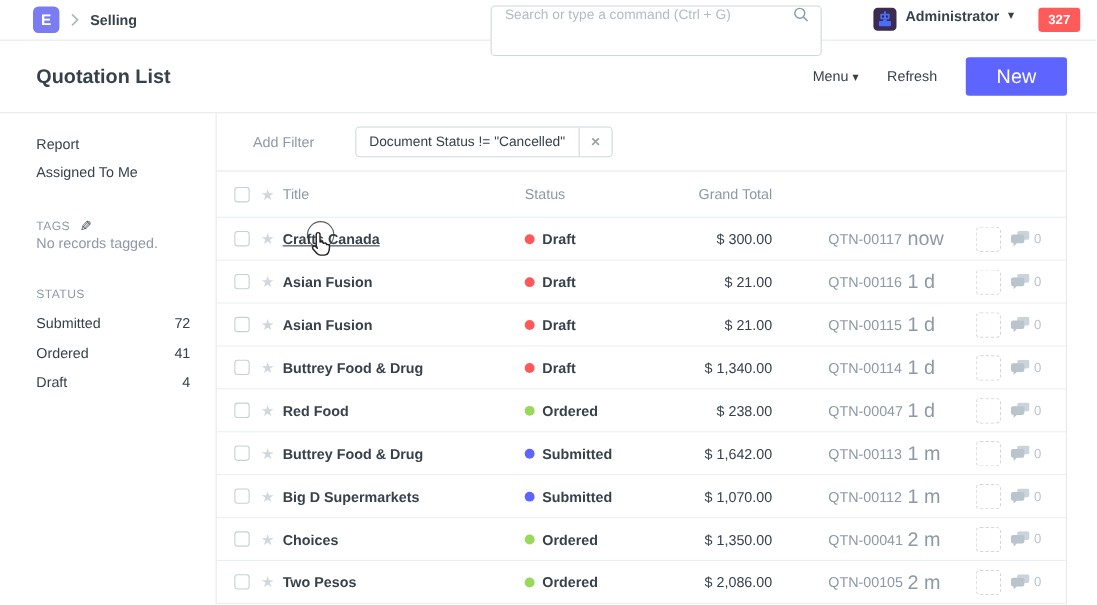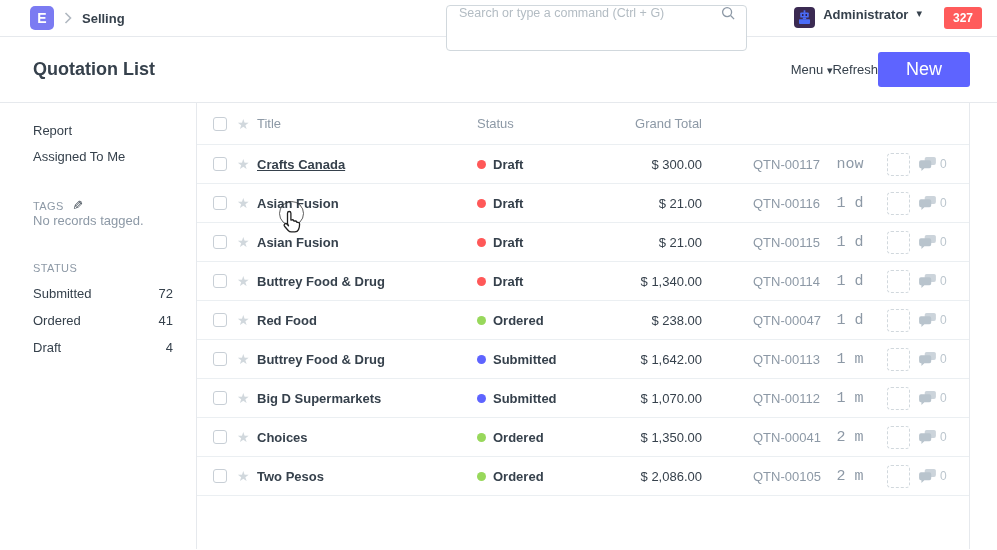--- a/index.html
+++ b/index.html
@@ -77,21 +77,21 @@
     cursor: pointer;
   }
   
   .page-head {
     height: 66px;
     border-bottom: 1px solid #e6e9ed;
     display: flex; align-items: center;
     padding: 0 27px 0 33px;
   }
   .page-title { font-size: 18px; font-weight: 600; color: #36414c; }
-  .head-actions { margin-left: auto; display: flex; align-items: center; }
+  .head-actions { margin-left: auto; display: flex; align-items: center; gap: 26px; }
   .menu-btn, .refresh-btn { color: #36414c; cursor: pointer; font-size: 13px; }
   .new-btn {
     background: #5e64ff;
     color: #fff;
     border: none;
     border-radius: 3px;
     font-size: 18px;
     font-family: "Liberation Sans", sans-serif;
     padding: 7px 28px;
     cursor: pointer;
@@ -169,21 +169,21 @@
   .col-title { width: 220px; margin-left: 4px; font-weight: 600; color: #36414c; }
   .header-row .col-title { font-weight: 500; color: #8d99a6; }
   .data-row .col-title a { color: #36414c; text-decoration: none; cursor: pointer; }
   .data-row .col-title a.underline { text-decoration: underline; }
   .col-status { width: 105px; display: flex; align-items: center; gap: 7px; font-weight: 600; }
   .header-row .col-status { font-weight: 500; }
   .status-dot { width: 9px; height: 9px; border-radius: 50%; flex-shrink: 0; }
   .col-amount { width: 120px; text-align: right; color: #36414c; }
   .header-row .col-amount { color: #8d99a6; text-align: right; }
   .col-id { margin-left: auto; width: 72px; color: #8d99a6; }
-  .col-time { width: 50px; text-align: center; color: #8d99a6; font-size: 15px; font-family: Liberation Mono, monospace; }
+  .col-time { width: 50px; text-align: left; color: #8d99a6; font-size: 18px; }
   .col-assign {
     width: 23px; height: 23px;
     border: 1px dashed #d1d8dd;
     border-radius: 4px;
     margin-left: 12px;
     cursor: pointer;
     flex-shrink: 0;
   }
   .col-comment { margin-left: 9px; display: flex; align-items: center; gap: 4px; color: #bcc6ce; font-size: 12px; width: 38px; }
   
@@ -267,20 +267,27 @@
       <span>Ordered</span>
       <span class="status-count">41</span>
     </div>
     <div class="status-item">
       <span>Draft</span>
       <span class="status-count">4</span>
     </div>
   </div>
 
   <div class="list-container">
+    <div class="filter-row">
+      <span class="add-filter">Add Filter</span>
+      <span class="filter-pill">
+        <span class="f-text">Document Status != "Cancelled"</span>
+        <span class="f-x">✕</span>
+      </span>
+    </div>
     <div class="lrow header-row">
       <span class="checkbox"></span>
       <span class="star">★</span>
       <span class="col-title">Title</span>
       <span class="col-status">Status</span>
       <span class="col-amount">Grand Total</span>
       <span class="col-id"></span>
         <span class="col-time"></span>
     </div>
     <div>

